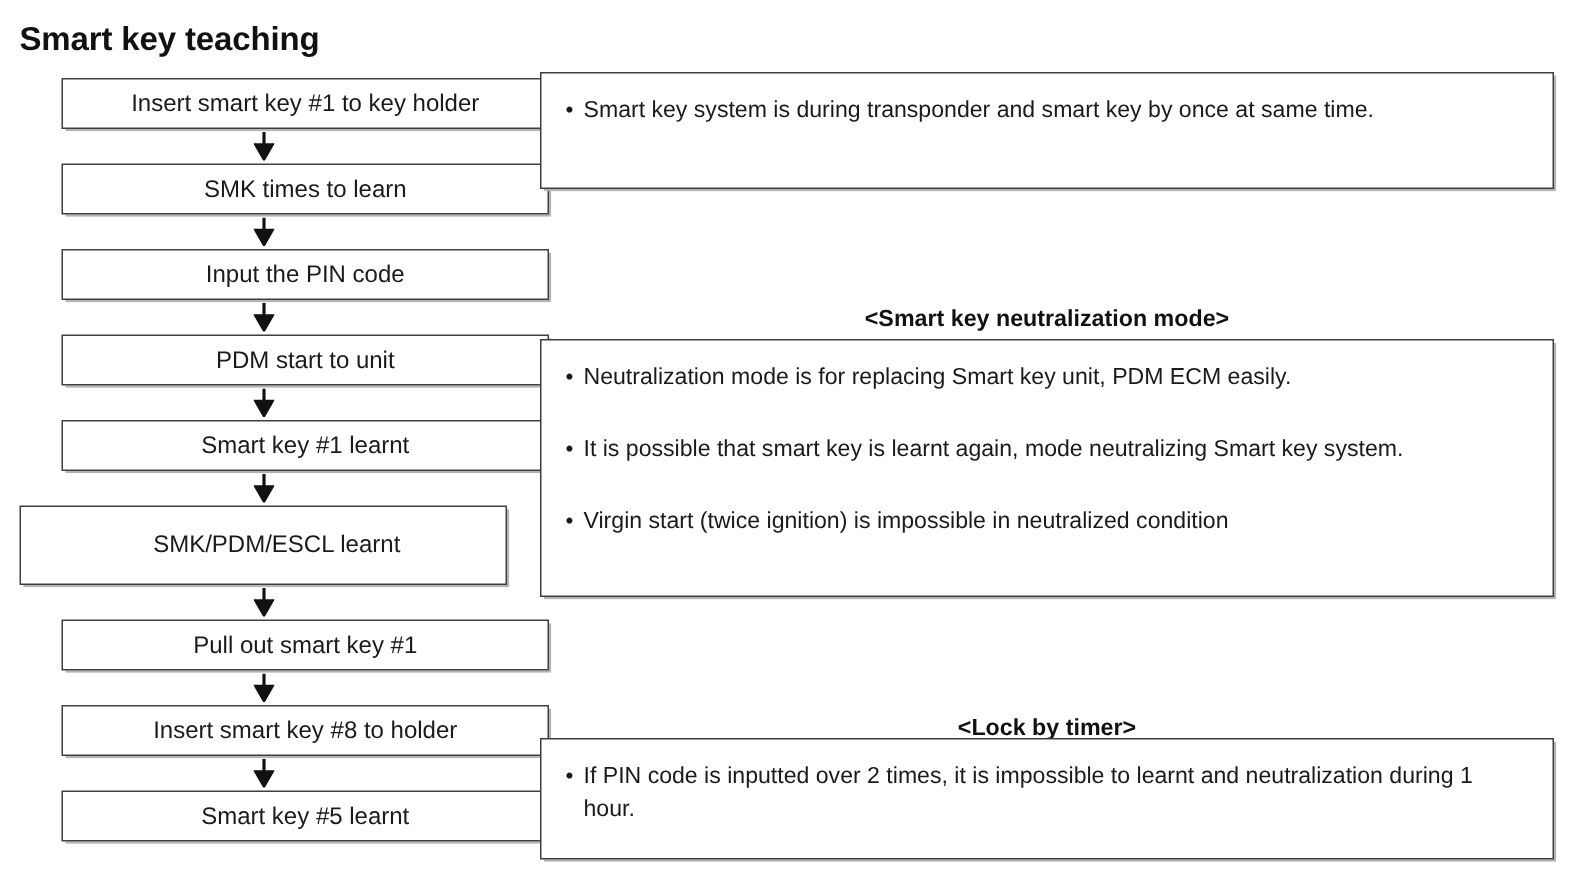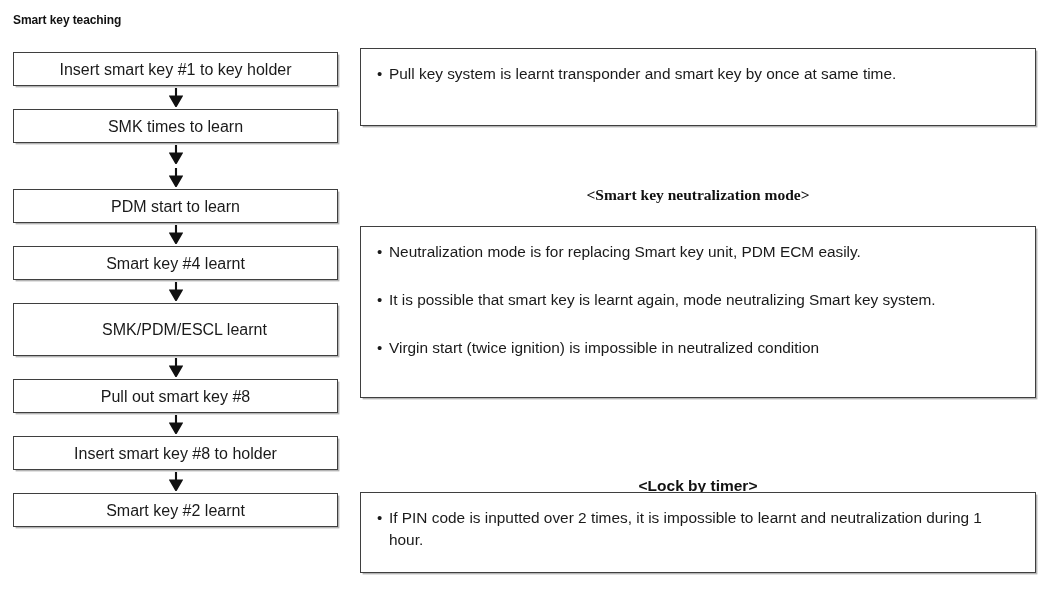--- a/index.html
+++ b/index.html
@@ -13,21 +13,21 @@
     position: relative;
     font-family: "Liberation Sans", sans-serif;
     color: #1a1a1a;
     overflow: hidden;
   }
 
   .page-title {
     position: absolute;
     left: 13px;
     top: 13px;
-    font-size: 12px;
+    font-size: 22px;
     font-weight: bold;
     letter-spacing: -0.1px;
     color: #111111;
     white-space: nowrap;
   }
 
   
   .flow-column {
     position: absolute;
     left: 13px;
@@ -43,21 +43,21 @@
     box-shadow: 2px 2px 0 -0.6px #b4b4b4;
     display: flex;
     align-items: center;
     justify-content: center;
     text-align: center;
     font-size: 16px;
     line-height: 21px;
     color: #1a1a1a;
     padding: 0 6px;
   }
-  .flow-step.h1 { height: 34px; }
+  .flow-step.h1 { height: 34px; margin-left: 28px; }
   .flow-step.h2 { height: 53px; padding-left: 24px; }
 
   .flow-arrow {
     height: 23px;
     width: 325px;
     display: flex;
     align-items: center;
     justify-content: center;
     color: #111111;
   }
@@ -105,21 +105,21 @@
     width: 12px;
     font-size: 15px;
     line-height: 22px;
     color: #1a1a1a;
   }
   .bullet-text { flex: 1 1 auto; }
   .bullet-text b { font-weight: normal; }
 
   
   #note-box-1      { top: 48px;  height: 78px; }
-  #heading-neutral { top: 186px; font-family: Liberation Serif, serif; }
+  #heading-neutral { top: 204px; }
   #note-box-2      { top: 226px; height: 172px; }
   #heading-lock    { top: 477px; }
   #note-box-3      { top: 492px; height: 81px; }
 
   #note-box-2 .bullet-line:nth-child(1) { margin-top: 0; }
   #note-box-2 .bullet-line:nth-child(2) { margin-top: 26px; }
   #note-box-2 .bullet-line:nth-child(3) { margin-top: 26px; }
 </style>
 </head>
 <body>
@@ -139,83 +139,86 @@
 
   <div class="flow-step h1">
     <span>SMK times to learn</span>
   </div>
   <div class="flow-arrow">
     <svg width="14" height="19" viewBox="0 0 14 19" aria-hidden="true">
       <path d="M7 0 L7 11 M7 18 L1.6 8.6 L12.4 8.6 Z" stroke="#111111" stroke-width="2.1" fill="#111111"></path>
     </svg>
   </div>
 
-  <div class="flow-arrow">
-    <svg width="14" height="19" viewBox="0 0 14 19" aria-hidden="true">
-      <path d="M7 0 L7 11 M7 18 L1.6 8.6 L12.4 8.6 Z" stroke="#111111" stroke-width="2.1" fill="#111111"></path>
-    </svg>
-  </div>
-
-  <div class="flow-step h1">
-    <span>PDM start to learn</span>
-  </div>
-  <div class="flow-arrow">
-    <svg width="14" height="19" viewBox="0 0 14 19" aria-hidden="true">
-      <path d="M7 0 L7 11 M7 18 L1.6 8.6 L12.4 8.6 Z" stroke="#111111" stroke-width="2.1" fill="#111111"></path>
-    </svg>
-  </div>
-
-  <div class="flow-step h1">
-    <span>Smart key #4 learnt</span>
+  <div class="flow-step h1">
+    <span>Input the PIN code</span>
+  </div>
+  <div class="flow-arrow">
+    <svg width="14" height="19" viewBox="0 0 14 19" aria-hidden="true">
+      <path d="M7 0 L7 11 M7 18 L1.6 8.6 L12.4 8.6 Z" stroke="#111111" stroke-width="2.1" fill="#111111"></path>
+    </svg>
+  </div>
+
+  <div class="flow-step h1">
+    <span>PDM start to unit</span>
+  </div>
+  <div class="flow-arrow">
+    <svg width="14" height="19" viewBox="0 0 14 19" aria-hidden="true">
+      <path d="M7 0 L7 11 M7 18 L1.6 8.6 L12.4 8.6 Z" stroke="#111111" stroke-width="2.1" fill="#111111"></path>
+    </svg>
+  </div>
+
+  <div class="flow-step h1">
+    <span>Smart key #1 learnt</span>
   </div>
   <div class="flow-arrow">
     <svg width="14" height="19" viewBox="0 0 14 19" aria-hidden="true">
       <path d="M7 0 L7 11 M7 18 L1.6 8.6 L12.4 8.6 Z" stroke="#111111" stroke-width="2.1" fill="#111111"></path>
     </svg>
   </div>
 
   <div class="flow-step h2">
     <span>SMK/PDM/ESCL learnt</span>
   </div>
   <div class="flow-arrow">
     <svg width="14" height="19" viewBox="0 0 14 19" aria-hidden="true">
       <path d="M7 0 L7 11 M7 18 L1.6 8.6 L12.4 8.6 Z" stroke="#111111" stroke-width="2.1" fill="#111111"></path>
     </svg>
   </div>
 
   <div class="flow-step h1">
-    <span>Pull out smart key #8</span>
+    <span>Pull out smart key #1</span>
   </div>
   <div class="flow-arrow">
     <svg width="14" height="19" viewBox="0 0 14 19" aria-hidden="true">
       <path d="M7 0 L7 11 M7 18 L1.6 8.6 L12.4 8.6 Z" stroke="#111111" stroke-width="2.1" fill="#111111"></path>
     </svg>
   </div>
 
   <div class="flow-step h1">
     <span>Insert smart key #8 to holder</span>
   </div>
   <div class="flow-arrow">
     <svg width="14" height="19" viewBox="0 0 14 19" aria-hidden="true">
       <path d="M7 0 L7 11 M7 18 L1.6 8.6 L12.4 8.6 Z" stroke="#111111" stroke-width="2.1" fill="#111111"></path>
     </svg>
   </div>
 
   <div class="flow-step h1">
-    <span>Smart key #2 learnt</span>
+    <span>Smart key #5 learnt</span>
   </div>
 
 </div>
 
 <div class="right-column">
 
   <div class="note-box" id="note-box-1">
     <div class="bullet-line">
       <span class="bullet-dot">•</span>
-      <span class="bullet-text"><span>Pull key system is learnt </span><b>transponder and smart key</b><span> by once at same  time.</span></span>
+      <span class="bullet-text"><span>Smart key system is during </span><b>transponder and smart key</b><span> by once at same  time.</span></span>
     </div>
   </div>
 
   <div class="section-heading" id="heading-neutral">&lt;Smart key neutralization mode&gt;</div>
 
   <div class="note-box" id="note-box-2">
     <div class="bullet-line">
       <span class="bullet-dot">•</span>
       <span class="bullet-text">Neutralization mode is for replacing Smart key unit, PDM ECM easily.</span>
     </div>

